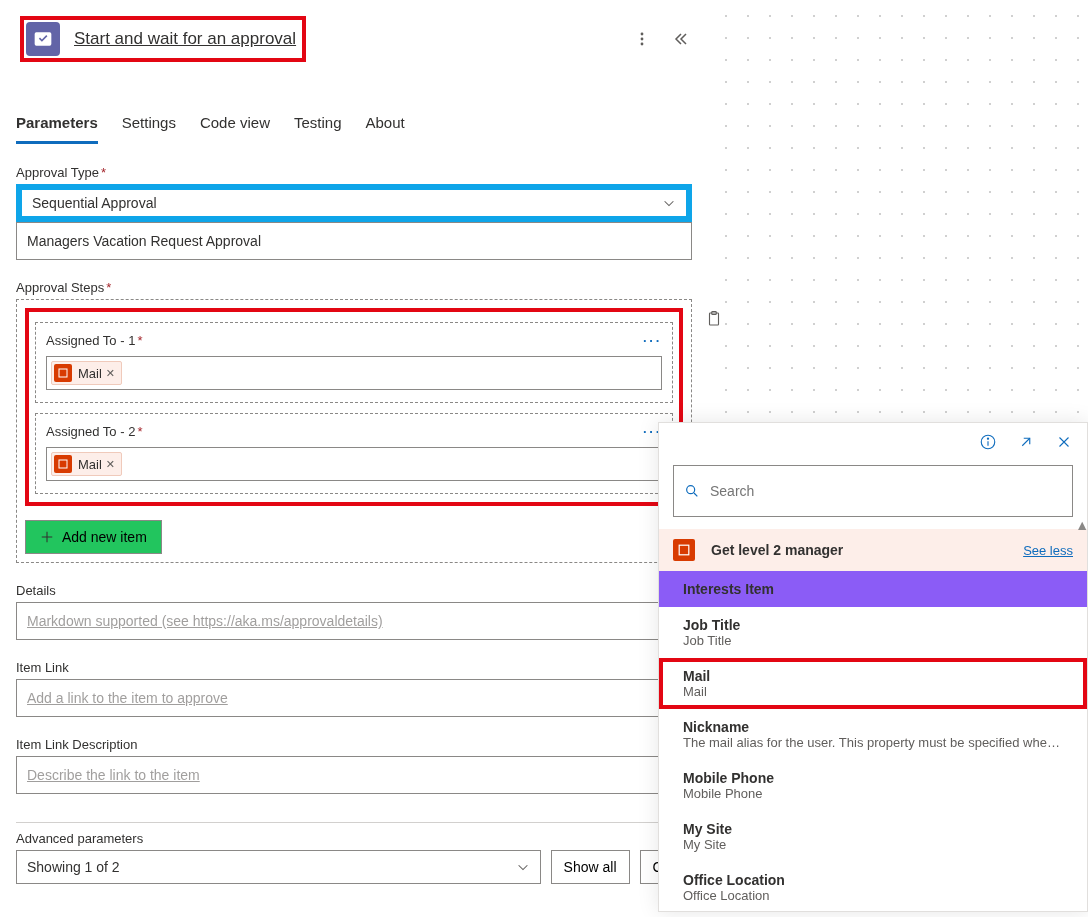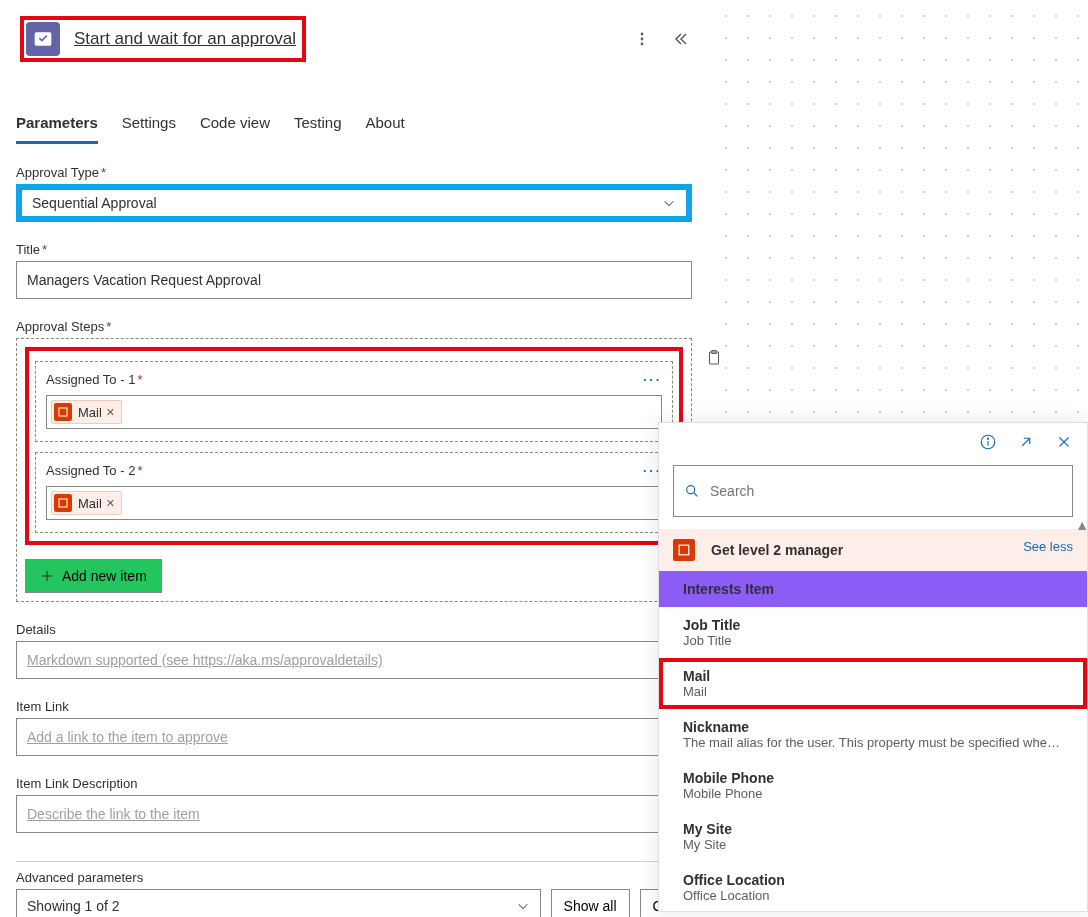--- a/index.html
+++ b/index.html
@@ -36,23 +36,23 @@
   .hr { border: none; border-top: 1px solid #d2d0ce; margin: 28px 0 8px 0; }
   .adv-row { display: flex; gap: 10px; align-items: center; margin-top: 4px; }
   .adv-select { flex: 1; border: 1px solid #8a8886; height: 34px; display: flex; align-items: center; justify-content: space-between; padding: 0 10px; cursor: pointer; font-size: 14px; }
   .btn-sm { border: 1px solid #8a8886; background: #fff; height: 34px; padding: 0 12px; cursor: pointer; font-size: 14px; }
 
   
   .popover { position: absolute; left: 658px; top: 422px; width: 430px; background: #fff; border: 1px solid #e1dfdd; box-shadow: 0 0 20px rgba(0,0,0,0.1); }
   .pop-top { display: flex; justify-content: flex-end; gap: 20px; padding: 10px 14px; color: #0f6cbd; }
   .search-wrap { margin: 4px 14px 12px 14px; border: 1px solid #8a8886; height: 52px; display: flex; align-items: center; padding: 0 10px; gap: 8px; }
   .search-wrap input { border: none; outline: none; flex: 1; font-size: 14px; color: #605e5c; }
-  .group-header { background: #fdeee9; display: flex; align-items: flex-start; padding: 10px 14px; justify-content: space-between; }
+  .group-header { background: #fdeee9; display: flex; align-items: center; padding: 10px 14px; justify-content: space-between; }
   .group-header .gh-left { display: flex; align-items: center; gap: 10px; font-weight: 600; }
-  .see-less { color: #0f6cbd; font-size: 13px; cursor: pointer; }
+  .see-less { color: #0f6cbd; font-size: 13px; cursor: pointer; text-decoration: underline; }
   .dc-list { max-height: 340px; overflow-y: auto; }
   .dc-item { padding: 10px 24px; cursor: pointer; }
   .dc-item.selected { background: #8b5cf6; }
   .dc-item.redbox { outline: 4px solid #e30613; outline-offset: -4px; }
   .dc-title { font-size: 14px; font-weight: 600; color: #323130; }
   .dc-sub { font-size: 13px; color: #605e5c; white-space: nowrap; overflow: hidden; text-overflow: ellipsis; }
   
   .dc-list::-webkit-scrollbar { width: 10px; }
   .dc-list::-webkit-scrollbar-thumb { background: #c8c6c4; border-radius: 5px; }
   svg { display: block; }
@@ -98,21 +98,20 @@
   </div>
 
   <div class="field-label"><span>Approval Type</span><span class="req">*</span></div>
   <div class="select-box">
     <span>Sequential Approval</span>
     <svg class="chev-down" viewBox="0 0 16 16" fill="none" stroke="#605e5c" stroke-width="1.2">
         <path d="M3 6l5 5 5-5"></path>
       </svg>
   </div>
 
-  <div class="field-label"><span>Title</span><span class="req">*</span></div>
   <div class="text-input"><span>Managers Vacation Request Approval</span></div>
 
   <div class="field-label"><span>Approval Steps</span><span class="req">*</span></div>
   <div class="steps-box" style="position:relative;">
     <span class="paste-icon">
       <svg width="18" height="18" viewBox="0 0 24 24" fill="none" stroke="#605e5c" stroke-width="1.5">
           <rect x="6" y="4" width="12" height="16" rx="1"></rect>
           <rect x="9" y="2" width="6" height="4" rx="1"></rect>
         </svg>
     </span>

